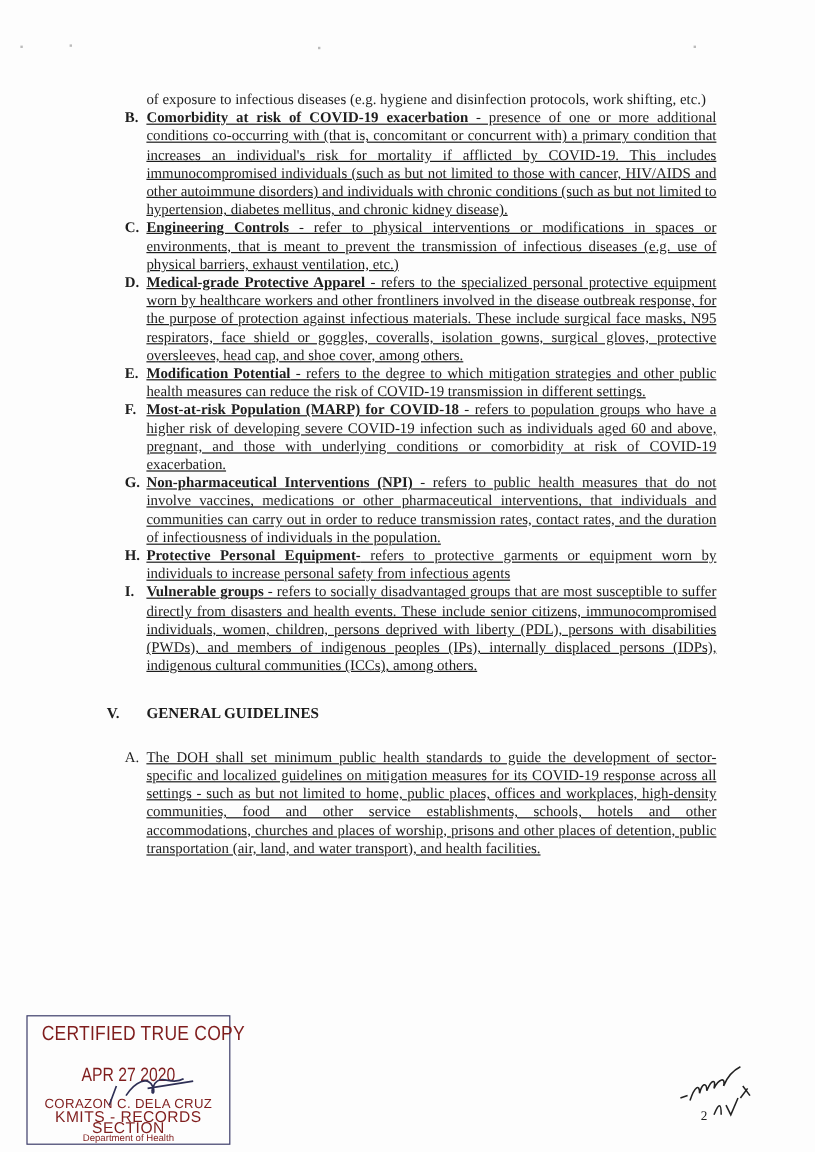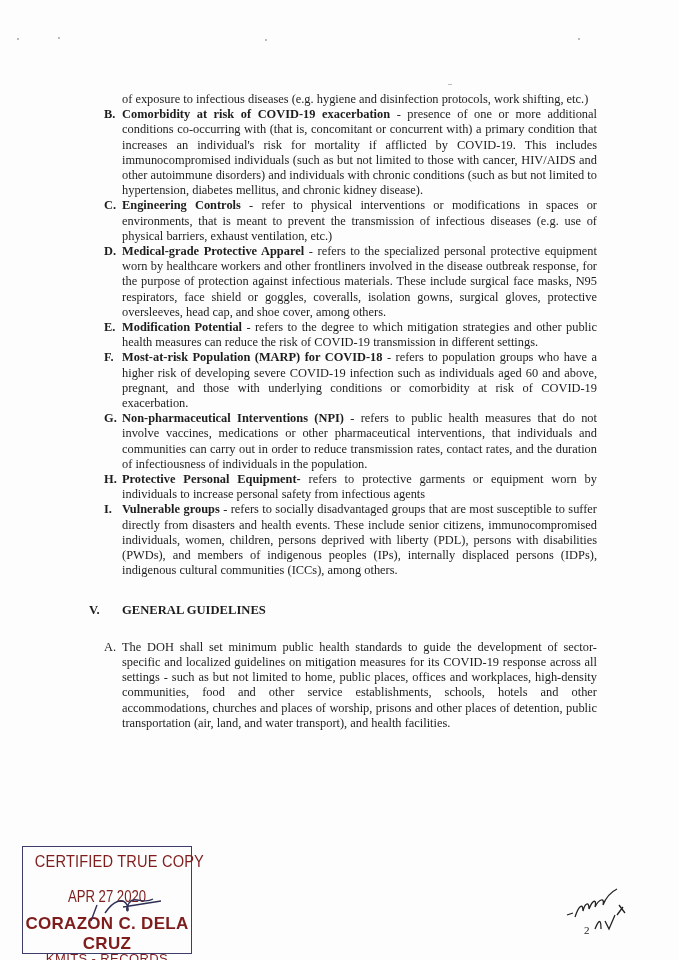--- a/index.html
+++ b/index.html
@@ -2,39 +2,39 @@
 <html><head>
 <meta charset="utf-8">
 <style>
   html, body { margin: 0; padding: 0; background: #ffffff; }
   body {
     width: 679px; height: 960px; position: relative; overflow: hidden;
     font-family: "Liberation Serif", "DejaVu Serif", serif;
     color: #1d1d1d;
   }
   .page { position: absolute; left: 0; top: 0; width: 679px; height: 960px; background: #fdfdfd; }
-  .content { position: absolute; left: 104px; top: 92px; width: 493px; font-size: 12.4px; line-height: 15.2px; }
+  .content { position: absolute; left: 104px; top: 76px; width: 493px; font-size: 12.4px; line-height: 15.2px; }
   .cont { padding-left: 18px; text-align: justify; }
   .item { display: flex; margin: 0; }
   .item .letter { width: 18px; flex: 0 0 18px; font-weight: bold; }
-  .item .body { flex: 1; text-align: justify; }
+  .item .body { flex: 1; text-align: justify; text-decoration: underline; }
   .term { font-weight: bold; }
   .section {
     display: flex; margin-top: 24px; margin-left: -15px; font-weight: bold; font-size: 12.6px;
   }
   .section .num { width: 33px; flex: 0 0 33px; }
   .guide { margin-top: 22px; }
   .stamp {
     position: absolute; left: 22px; top: 846px; width: 170px; height: 108px;
     border: 1.5px solid #3c3d6a; color: #7f1d1d; box-sizing: border-box;
     font-family: "Liberation Sans", "DejaVu Sans", sans-serif; text-align: center;
   }
   .stamp .title { font-size: 17px; letter-spacing: 0.2px; margin-top: 5px; transform: scaleX(0.86); transform-origin: center; white-space: nowrap; }
   .stamp .date { font-size: 16px; margin-top: 16px; transform: scaleX(0.82); white-space: nowrap; }
-  .stamp .name { font-size: 17px; font-weight: bold; margin-top: 8px; letter-spacing: 0.3px; }
+  .stamp .name { font-size: 11px; font-weight: normal; margin-top: 8px; letter-spacing: 0.3px; }
   .stamp .unit { font-size: 13px; line-height: 9px; letter-spacing: 0.4px; }
   .stamp .dept { font-size: 8px; line-height: 9px; }
   .sig-scribble { position: absolute; left: 60px; top: 36px; width: 90px; height: 40px; }
   .initials { position: absolute; left: 565px; top: 885px; width: 70px; height: 60px; }
   .speck { position: absolute; width: 2px; height: 2px; background: #bbb; }
 </style>
 </head>
 <body>
 
 <div class="page">

